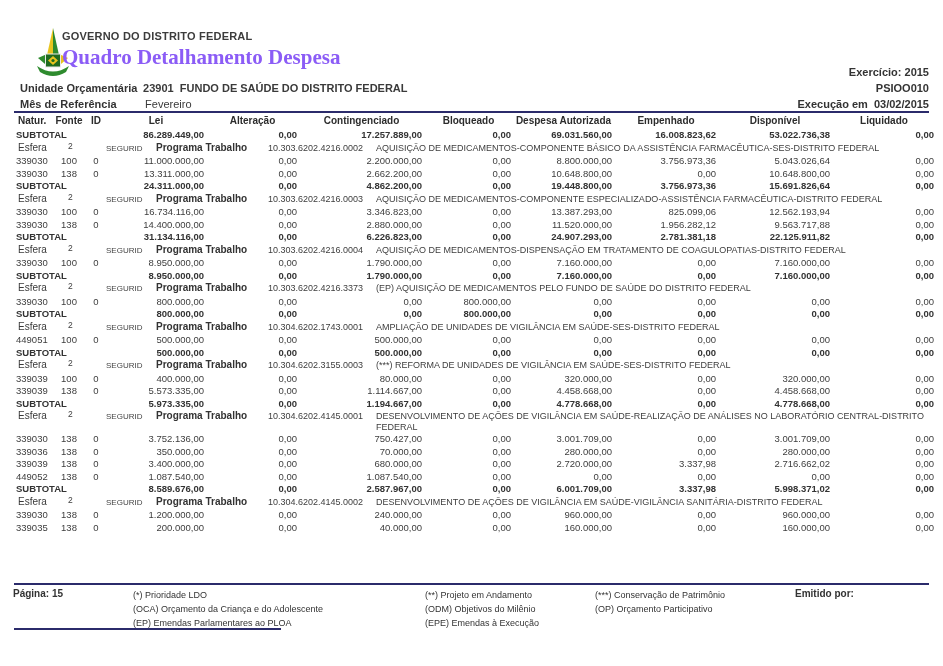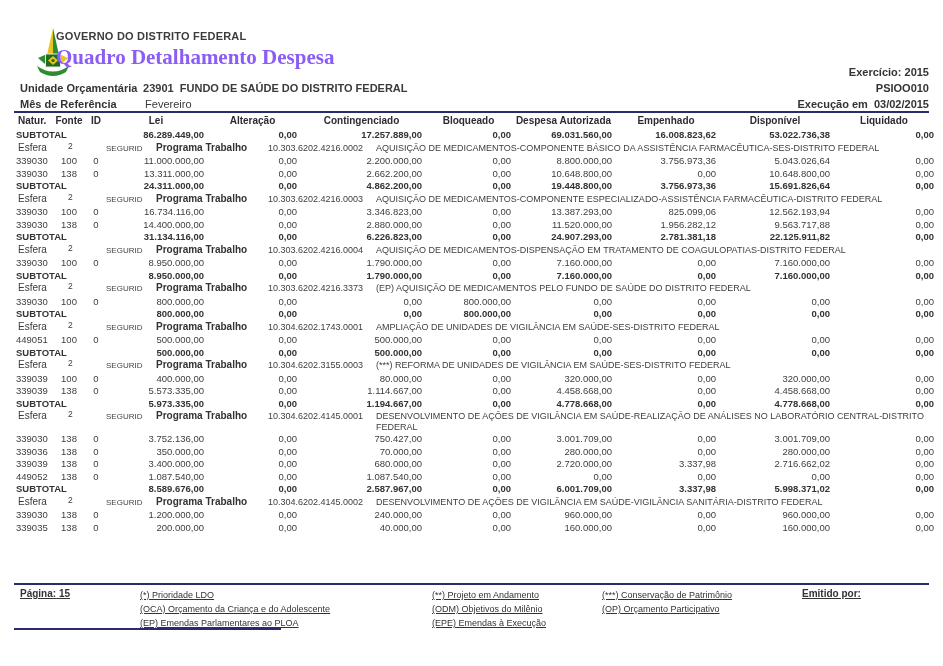--- a/index.html
+++ b/index.html
@@ -1,21 +1,21 @@
 <!DOCTYPE html>
 <html><head>
 <meta charset="utf-8">
 <style>
   html,body{margin:0;padding:0;background:#fff;}
   body{width:943px;height:666px;position:relative;overflow:hidden;
        font-family:"Liberation Sans",sans-serif;color:#3a3a3a;}
   .abs{position:absolute;}
   
   .logo{left:33px;top:27px;}
-  .org-block{left:56px;top:30px;}
+  .org-block{left:62px;top:30px;}
   .org-name{font-size:11px;font-weight:bold;color:#3c3c3c;letter-spacing:.2px;}
   .report-title{font-family:"Liberation Serif",serif;font-size:21px;font-weight:bold;color:#8b5cf6;margin-top:3px;}
   .hdr-line{font-size:11px;white-space:nowrap;}
   .hdr-exercicio{right:14px;top:66px;font-weight:bold;color:#333;}
   .hdr-unidade{left:20px;top:82px;}
   .hdr-code{right:14px;top:82px;font-weight:bold;color:#333;}
   .hdr-mes{left:20px;top:98px;}
   .hdr-posicao{right:14px;top:98px;font-weight:bold;color:#333;}
   .lbl{font-weight:bold;color:#333;display:inline-block;}
   .u-lbl{width:120px;}
@@ -38,21 +38,21 @@
   td.sub-label{padding-left:4px;font-weight:bold;}
   td.esfera-cell{padding-top:5px;padding-bottom:2px;}
   .esfera-line{display:flex;align-items:baseline;white-space:normal;}
   .e-label{width:50px;font-size:10px;color:#3a3a3a;padding-left:2px;}
   .e-num{width:38px;font-size:8.5px;position:relative;top:-2px;}
   .e-seg{width:48px;font-size:8px;color:#444;}
   .e-pt{width:112px;font-size:10px;font-weight:bold;color:#333;margin-left:2px;}
   .e-code{width:102px;font-size:9px;}
   .e-desc{flex:1;font-size:9px;line-height:10.5px;margin-left:6px;}
   
-  .footer{left:14px;top:588px;width:915px;display:flex;font-size:9px;color:#333;text-decoration:underline;}
+  .footer{left:7px;top:588px;width:915px;display:flex;font-size:9px;color:#333;}
   .f-pagina{width:120px;font-size:10px;font-weight:bold;color:#333;padding-left:6px;}
   .f-col1{width:292px;}
   .f-col2{width:170px;}
   .f-col3{width:200px;}
   .f-emitido{flex:1;font-weight:bold;font-size:10px;}
   .f-item{line-height:14px;white-space:nowrap;}
 </style>
 </head>
 <body>
 

